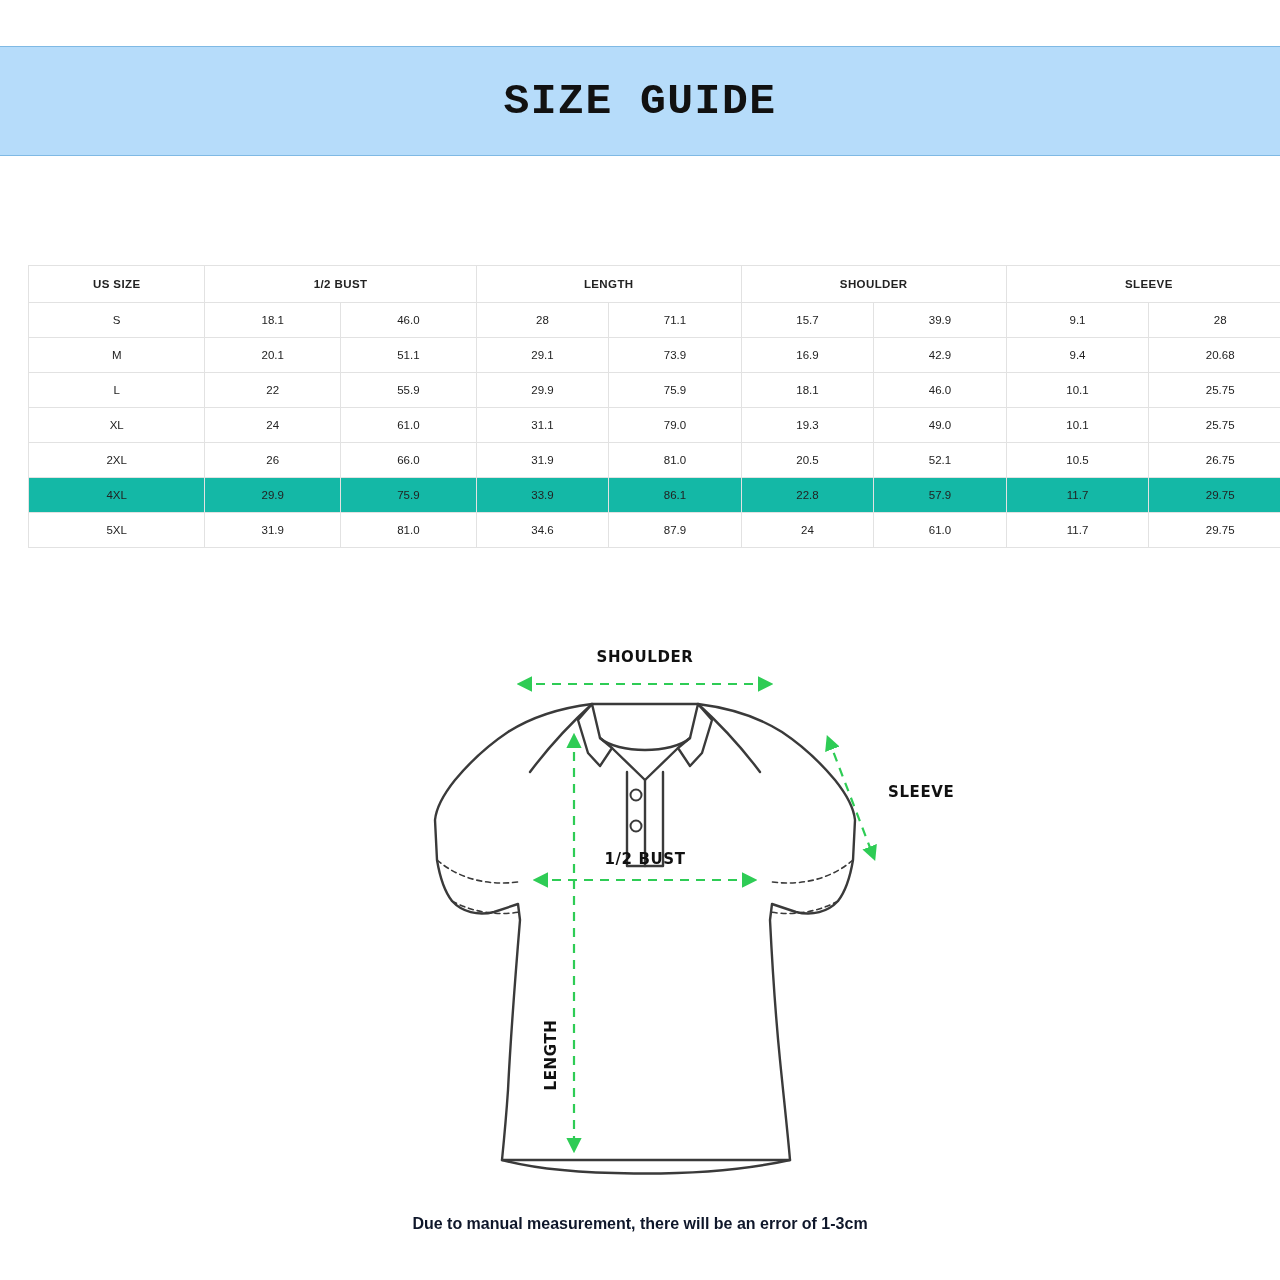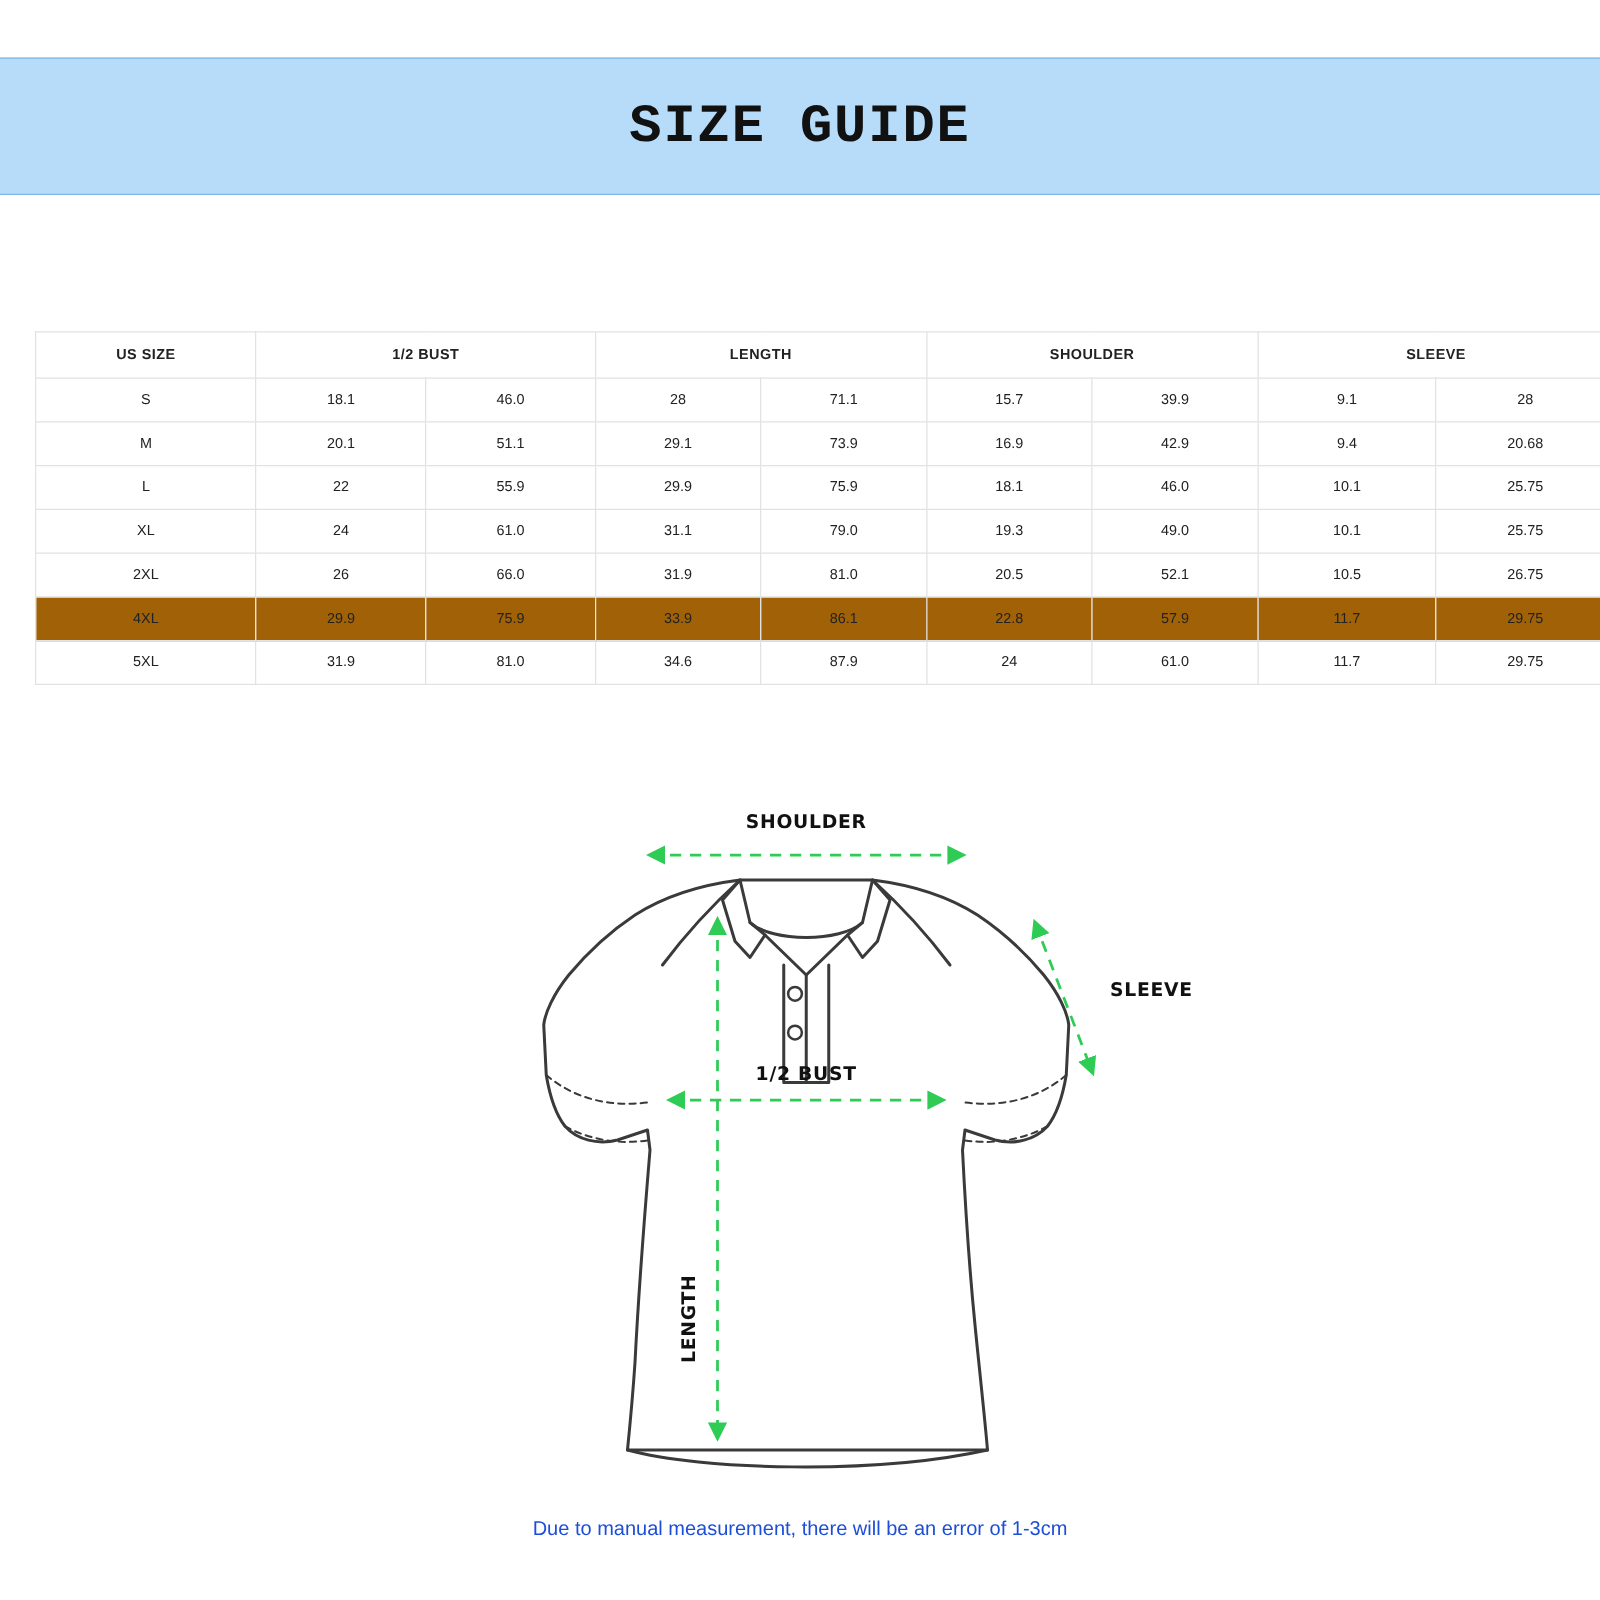--- a/index.html
+++ b/index.html
@@ -69,21 +69,21 @@
   }
   table.size-table thead tr.unit-row th {
     font-weight: bold;
     font-size: 11.5px;
     height: 34px;
   }
   table.size-table tbody td.size-cell {
     font-size: 11.5px;
   }
   table.size-table tbody tr.alt td {
-    background: #a16207;
+    background: #14b8a6;
   }
 
   
   .illustration {
     position: absolute;
     left: 0;
     top: 620px;
     width: 1280px;
     height: 580px;
   }
@@ -91,23 +91,23 @@
     display: block;
   }
 
   
   .footer-note {
     position: absolute;
     left: 0;
     top: 1215px;
     width: 1280px;
     text-align: center;
-    color: #1d4ed8;
+    color: #0f172a;
     font-size: 16px;
-    font-weight: normal;
+    font-weight: bold;
     font-family: "Liberation Sans", sans-serif;
   }
 
   .lbl {
     font-family: "DejaVu Sans", sans-serif;
     font-size: 15px;
     font-weight: bold;
     fill: #111111;
     letter-spacing: 0.6px;
   }

